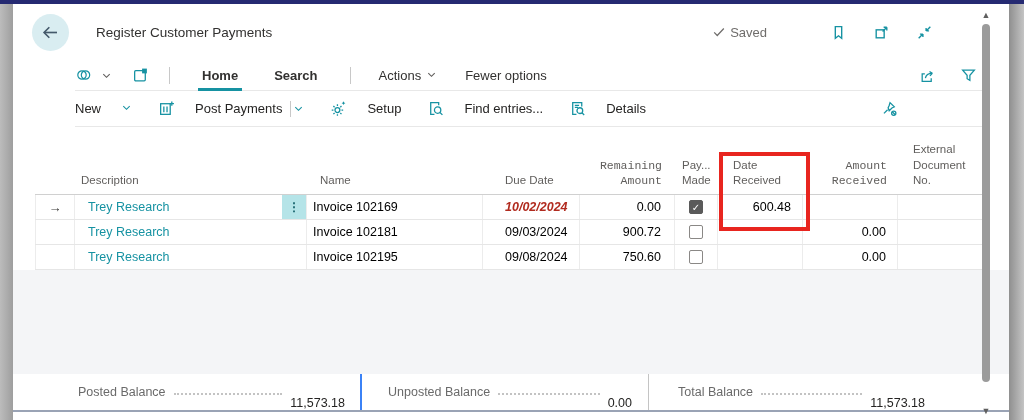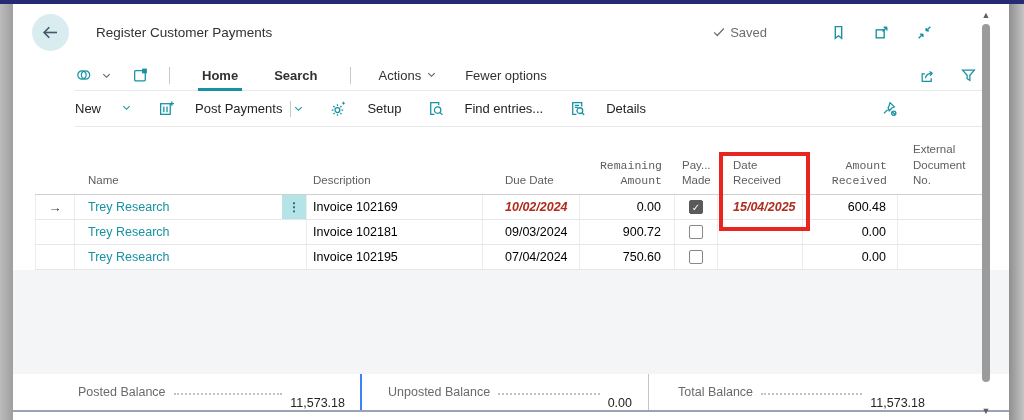--- a/index.html
+++ b/index.html
@@ -237,22 +237,22 @@
         </svg>
       </span>
     </div>
   </div>
 
   <div class="table-zone">
     <div class="highlight-box"></div>
 
     <div class="grid thead">
       <div class="th"></div>
+      <div class="th ad">Description</div>
       <div class="th al">Name</div>
-      <div class="th ad">Description</div>
       <div class="th adate">Due Date</div>
       <div class="th ar">Remaining
 Amount</div>
       <div class="th" style="padding-left:7px;">Pay...
 Made</div>
       <div class="th adr">Date
 Received</div>
       <div class="th ar2">Amount
 Received</div>
       <div class="th adr">External
@@ -269,23 +269,20 @@
         <span class="ellipsis-btn">⋮</span>
       </div>
       <div class="cell ad">Invoice 102169</div>
       <div class="cell adate">
           <span class="overdue">10/02/2024</span>
         </div>
       <div class="cell ar">0.00</div>
       <div class="cell apm">
           <span class="checkbox checked"></span>
         </div>
-      <div class="cell adr">
-          <span class="overdue">15/04/2025</span>
-        </div>
       <div class="cell ar2">600.48</div>
       <div class="cell adr"></div>
     </div>
 
     <div class="grid row">
       <div class="cell"></div>
       <div class="cell al">
           <span class="link">Trey Research</span>
         </div>
       <div class="cell ad">Invoice 102181</div>
@@ -298,21 +295,21 @@
       <div class="cell ar2">0.00</div>
       <div class="cell adr"></div>
     </div>
 
     <div class="grid row">
       <div class="cell"></div>
       <div class="cell al">
           <span class="link">Trey Research</span>
         </div>
       <div class="cell ad">Invoice 102195</div>
-      <div class="cell adate">07/04/2024</div>
+      <div class="cell adate">09/08/2024</div>
       <div class="cell ar">750.60</div>
       <div class="cell apm">
           <span class="checkbox"></span>
         </div>
       <div class="cell adr"></div>
       <div class="cell ar2">0.00</div>
       <div class="cell adr"></div>
     </div>
   </div>
 

